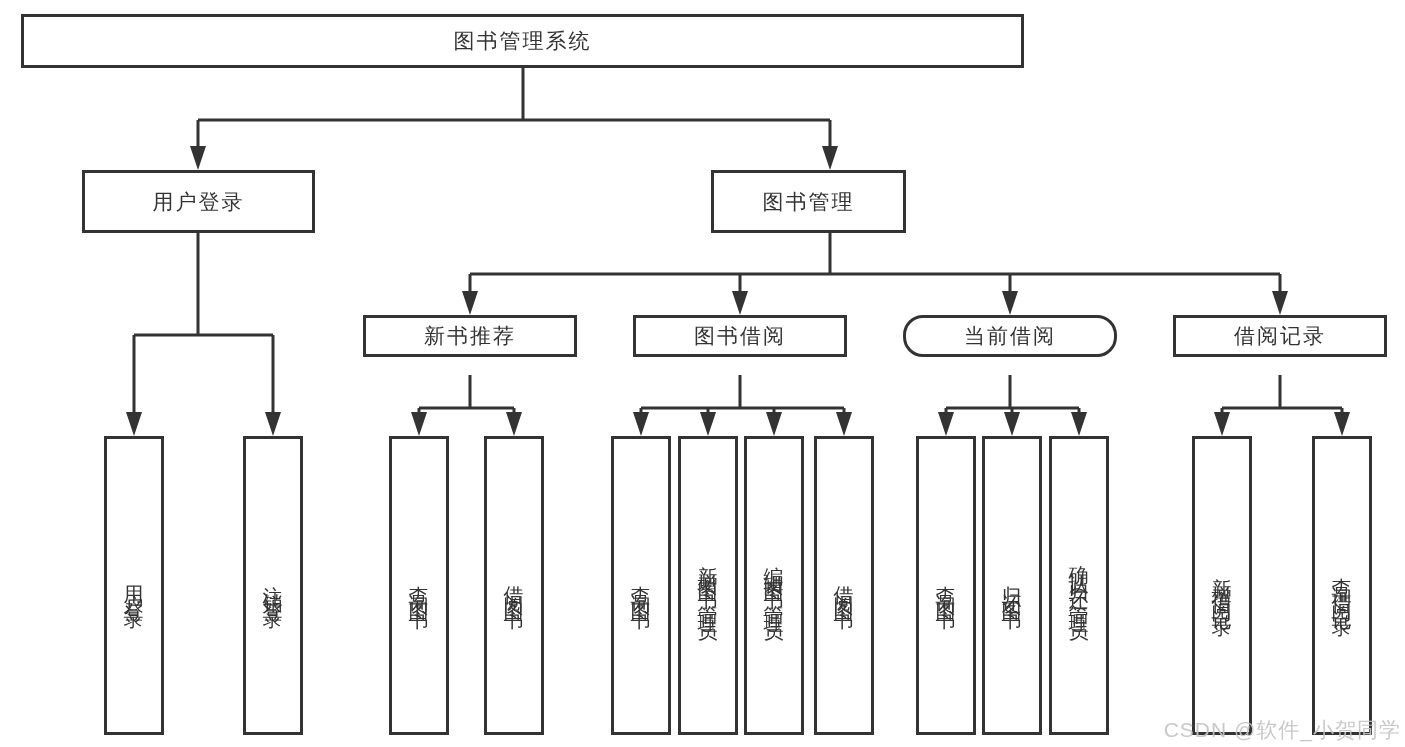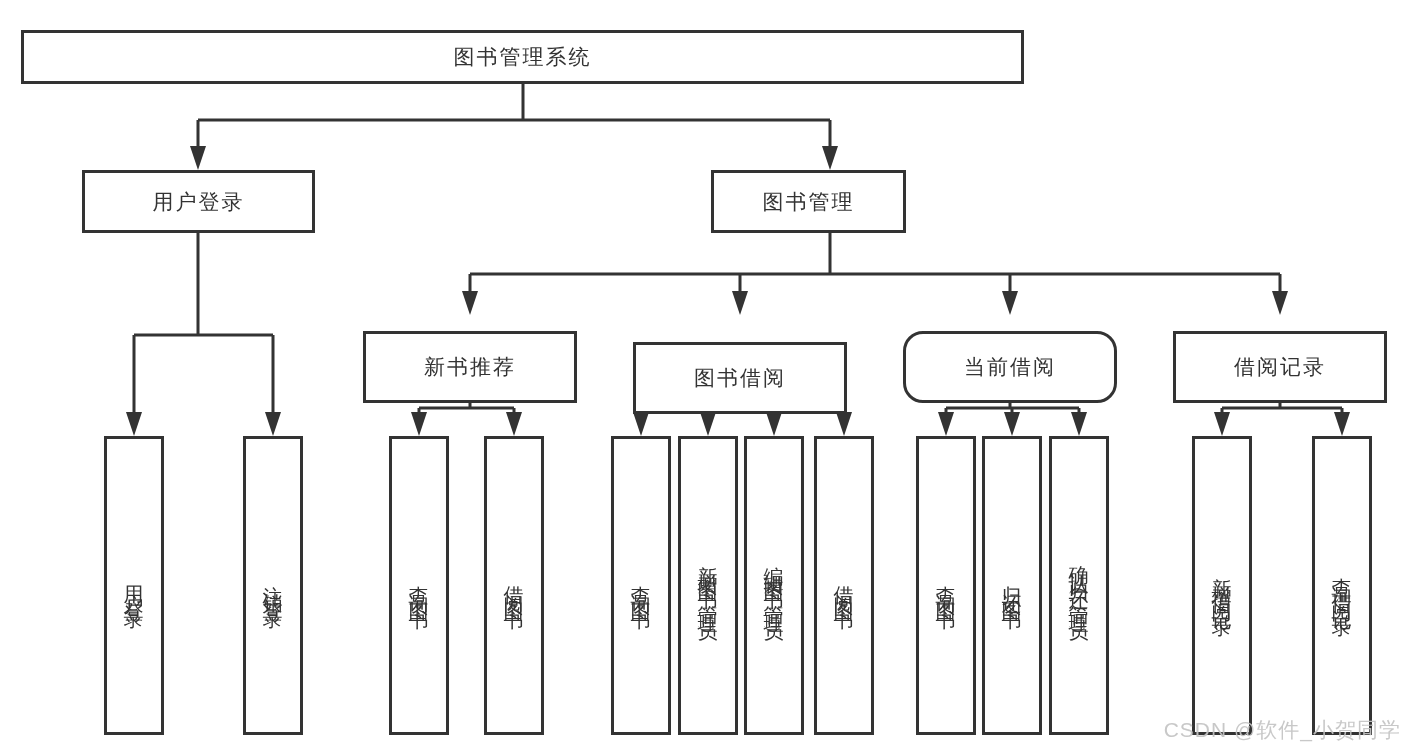--- a/index.html
+++ b/index.html
@@ -27,23 +27,23 @@
     white-space:nowrap;
   }
   .leaf span{
     writing-mode:vertical-rl;
     text-orientation:mixed;
     font-size:20px;
     letter-spacing:8px;
     line-height:1;
     color:#333333;
   }
-  .root-box{left:21px;top:30px;width:1003px;height:54px;}
+  .root-box{left:21px;top:14px;width:1003px;height:54px;}
   .lvl2{top:170px;height:63px;}
-  .lvl3{top:331px;height:72px;width:214px;text-align:center;}
+  .lvl3{top:315px;height:42px;width:214px;text-align:center;}
   .leaf{top:436px;height:299px;width:60px;}
   #watermark{
     position:absolute;
     right:4px;
     bottom:3px;
     font-size:21px;
     color:rgba(195,195,195,0.92);
     letter-spacing:1px;
     z-index:10;
     white-space:nowrap;
@@ -94,21 +94,21 @@
   <div class="node lvl2" style="left:82px;width:233px;">
     <span class="h-label">用户登录</span>
   </div>
   <div class="node lvl2" style="left:711px;width:195px;">
     <span class="h-label">图书管理</span>
   </div>
 
   <div class="node lvl3" style="left:363px;">
     <span class="h-label">新书推荐</span>
   </div>
-  <div class="node lvl3" style="left:633px;margin-top:11px;">
+  <div class="node lvl3" style="left:633px;">
     <span class="h-label">图书借阅</span>
   </div>
   <div class="node lvl3" style="left:903px;border-radius:20px;">
     <span class="h-label">当前借阅</span>
   </div>
   <div class="node lvl3" style="left:1173px;">
     <span class="h-label">借阅记录</span>
   </div>
 
   <div class="node leaf" style="left:104px;">

